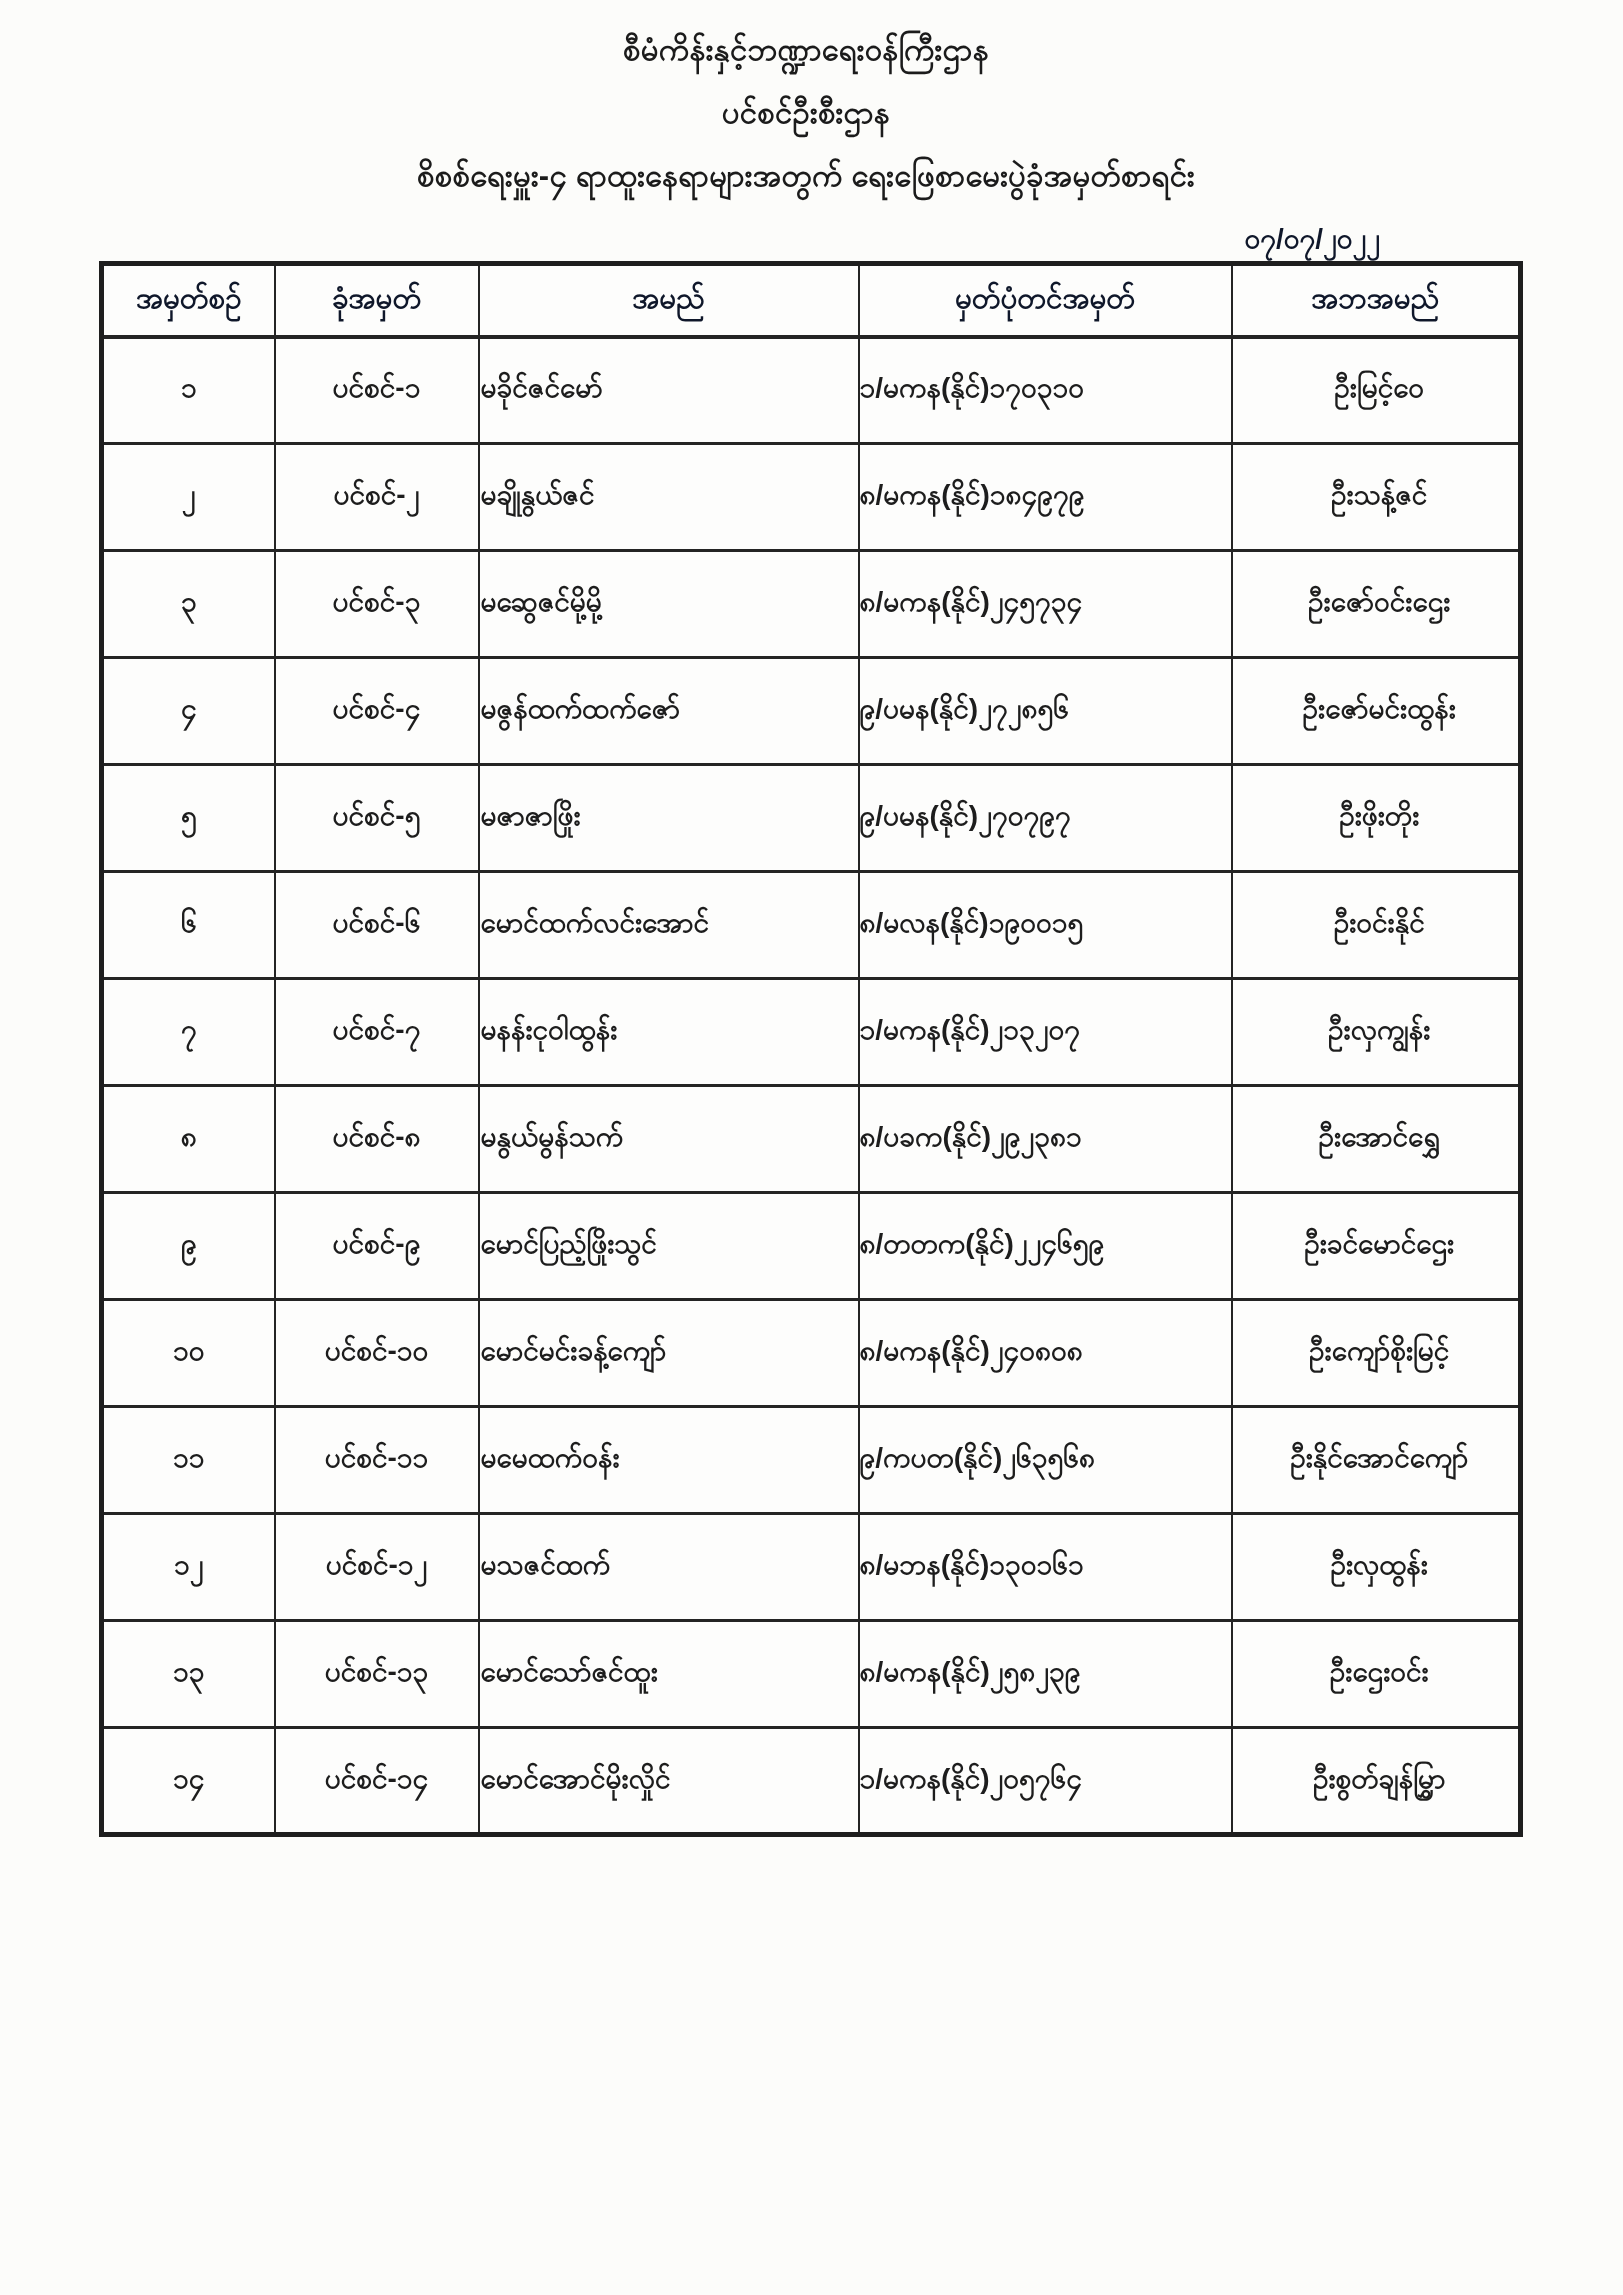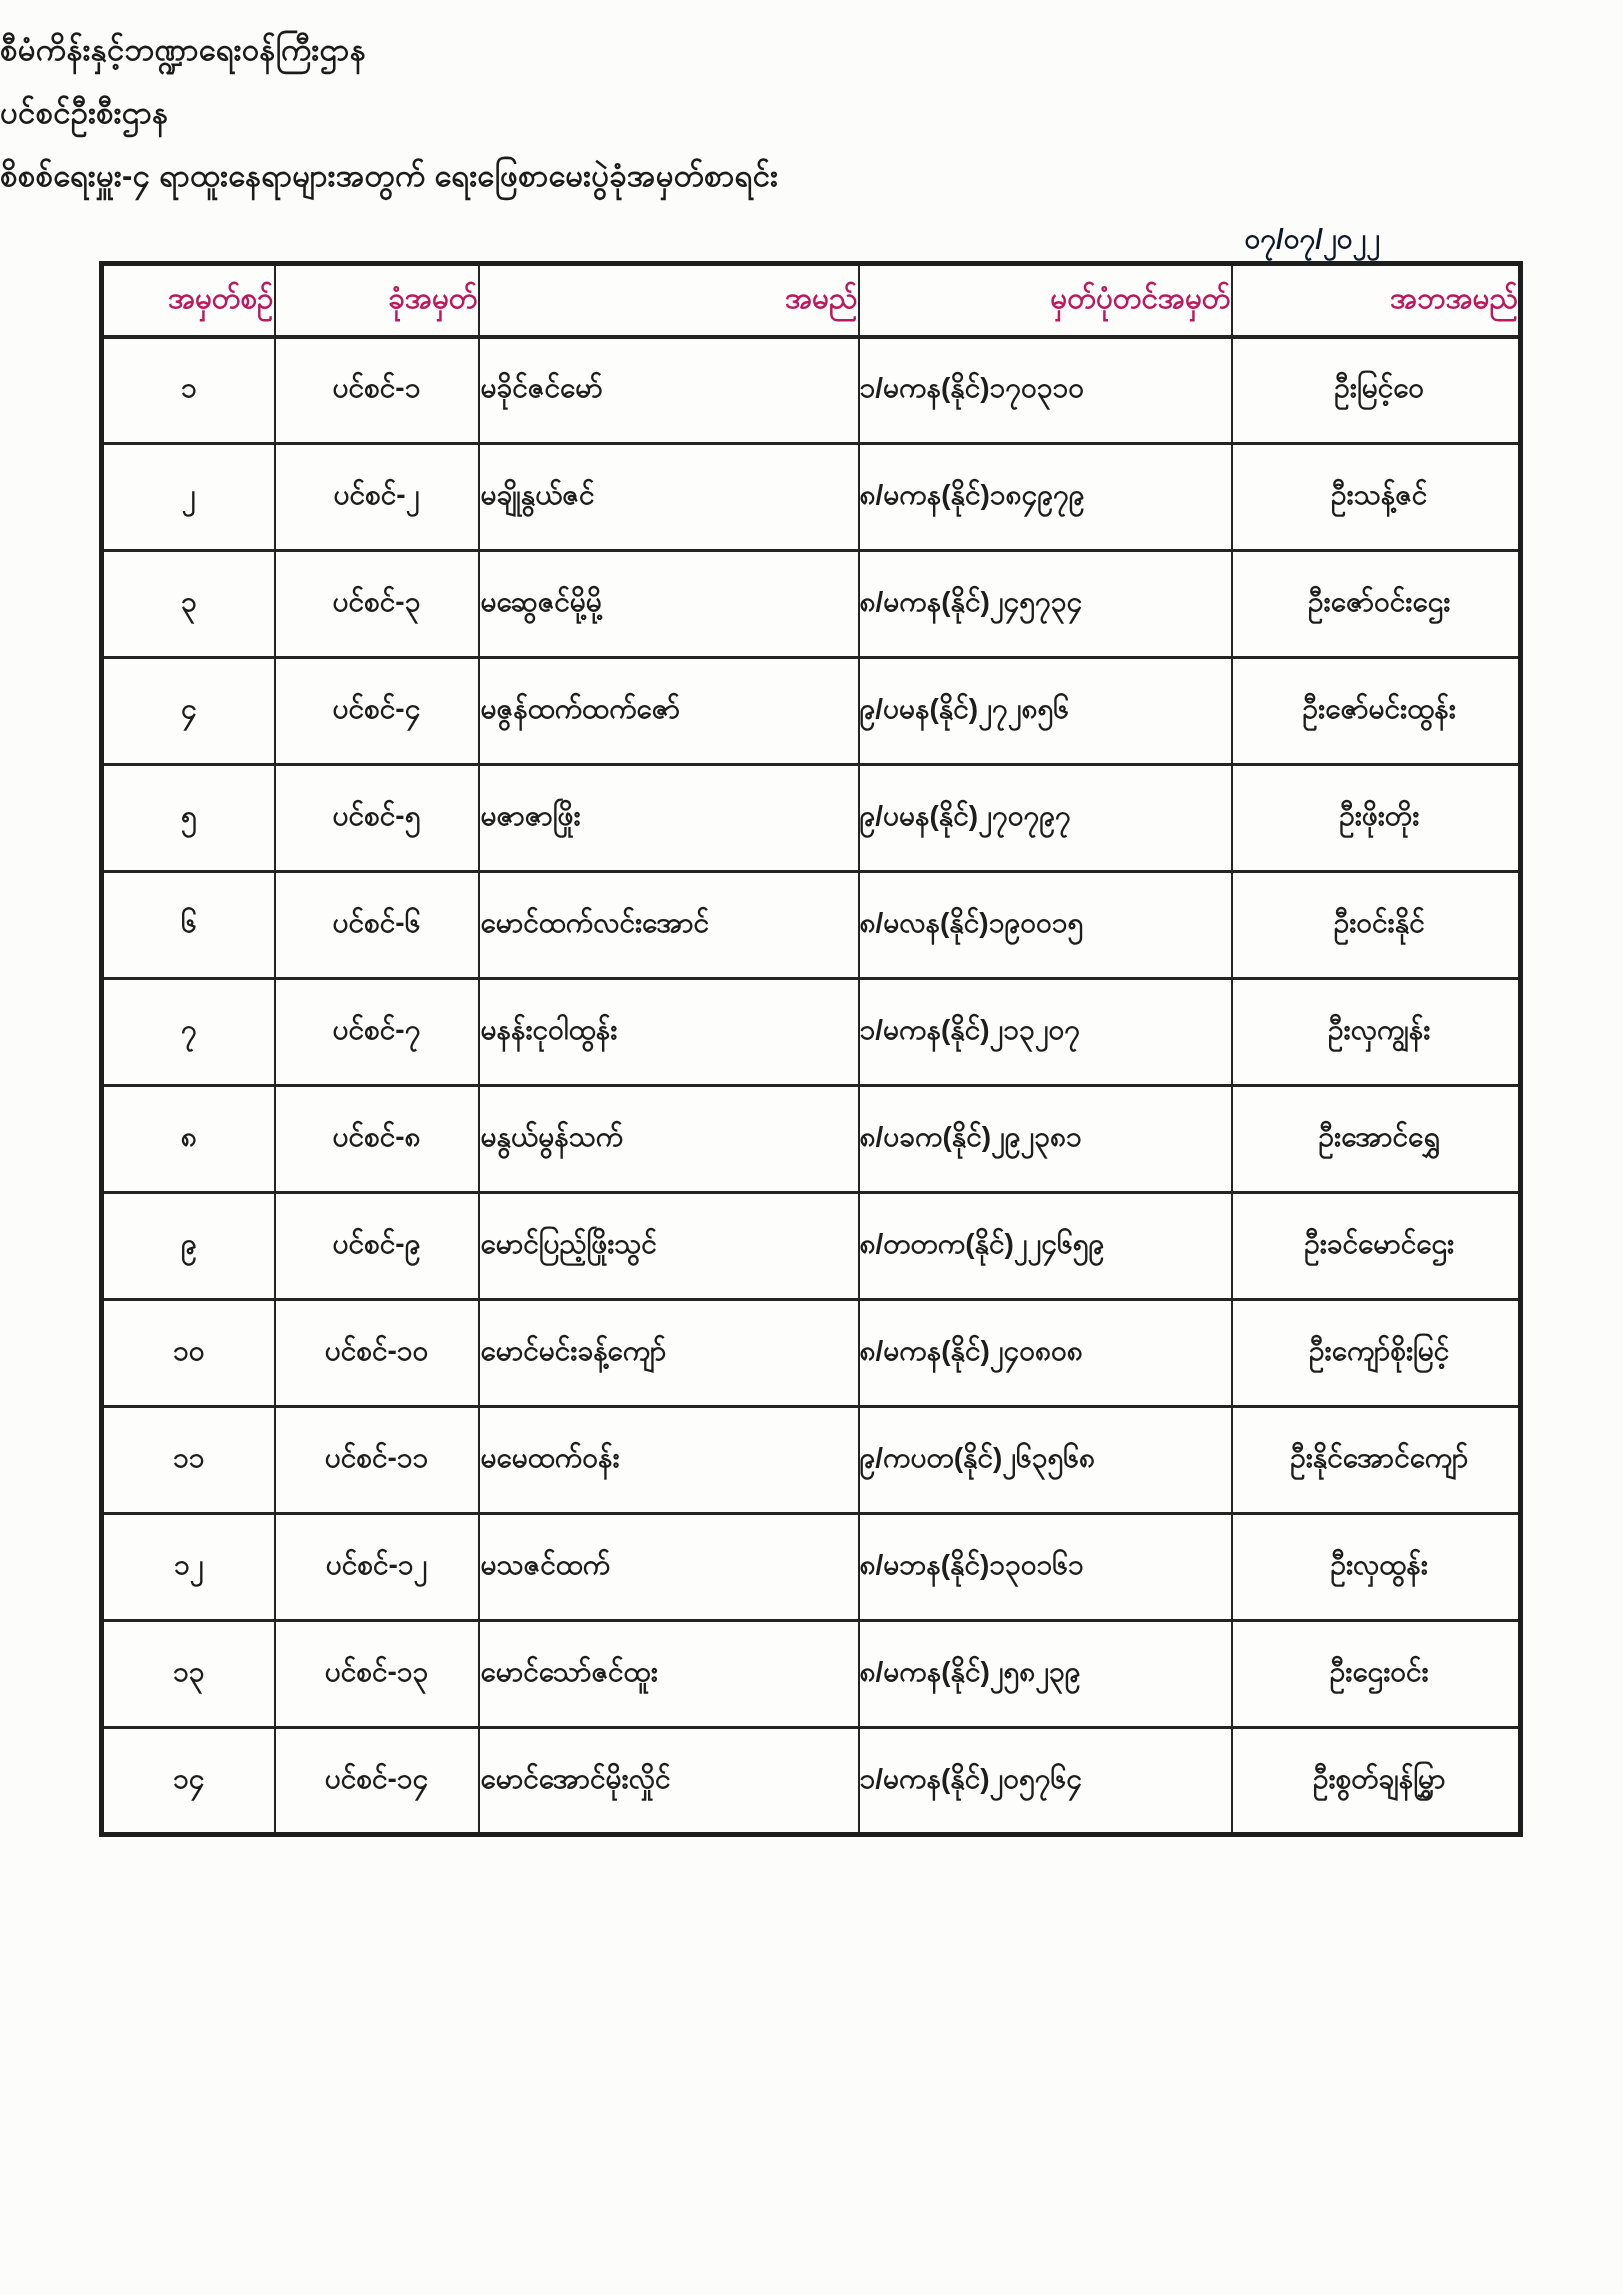--- a/index.html
+++ b/index.html
@@ -8,43 +8,43 @@
     background: #f2f2f0;
     font-family: "Liberation Sans", sans-serif;
   }
   .sheet {
     position: relative;
     width: 1623px; height: 2295px;
     background: #fcfcfa;
     color: #1b1b1b;
     overflow: hidden;
   }
-  .doc-header { position: absolute; top: 18.3px; left: 0; width: 1612px; }
+  .doc-header { position: absolute; top: 18.3px; left: 0; width: 1612px; text-align: center; }
   .title-line { font-size: 31px; font-weight: 700; line-height: 63px; color: #1b1b1b; letter-spacing: 0.3px; }
   .doc-date {
     position: absolute; top: 220px; right: 243px;
     font-size: 28px; font-weight: 600; color: #0f172a;
   }
   table.roster {
     position: absolute; left: 99px; top: 261px;
     width: 1419px;
     border-collapse: collapse;
     table-layout: fixed;
     background: #fdfdfc;
   }
   table.roster, table.roster th, table.roster td {
     border: 2.6px solid #242424;
   }
   table.roster { border: 5.9px solid #1e1e1e; }
   table.roster th {
     border-bottom: 4.6px solid #242424;
     height: 73px;
     font-size: 29.5px; font-weight: 700;
-    text-align: right; vertical-align: middle;
-    color: #be185d;
+    text-align: center; vertical-align: middle;
+    color: #0f172a;
   }
   table.roster td {
     height: 107px;
     font-size: 28px; font-weight: 600;
     vertical-align: middle;
     color: #1d1d1d;
     border-top-width: 3.3px; border-bottom-width: 3.3px;
   }
   td.c-serial, td.c-seat { text-align: center; }
   td.c-name   { text-align: left; padding-left: 1px; }

